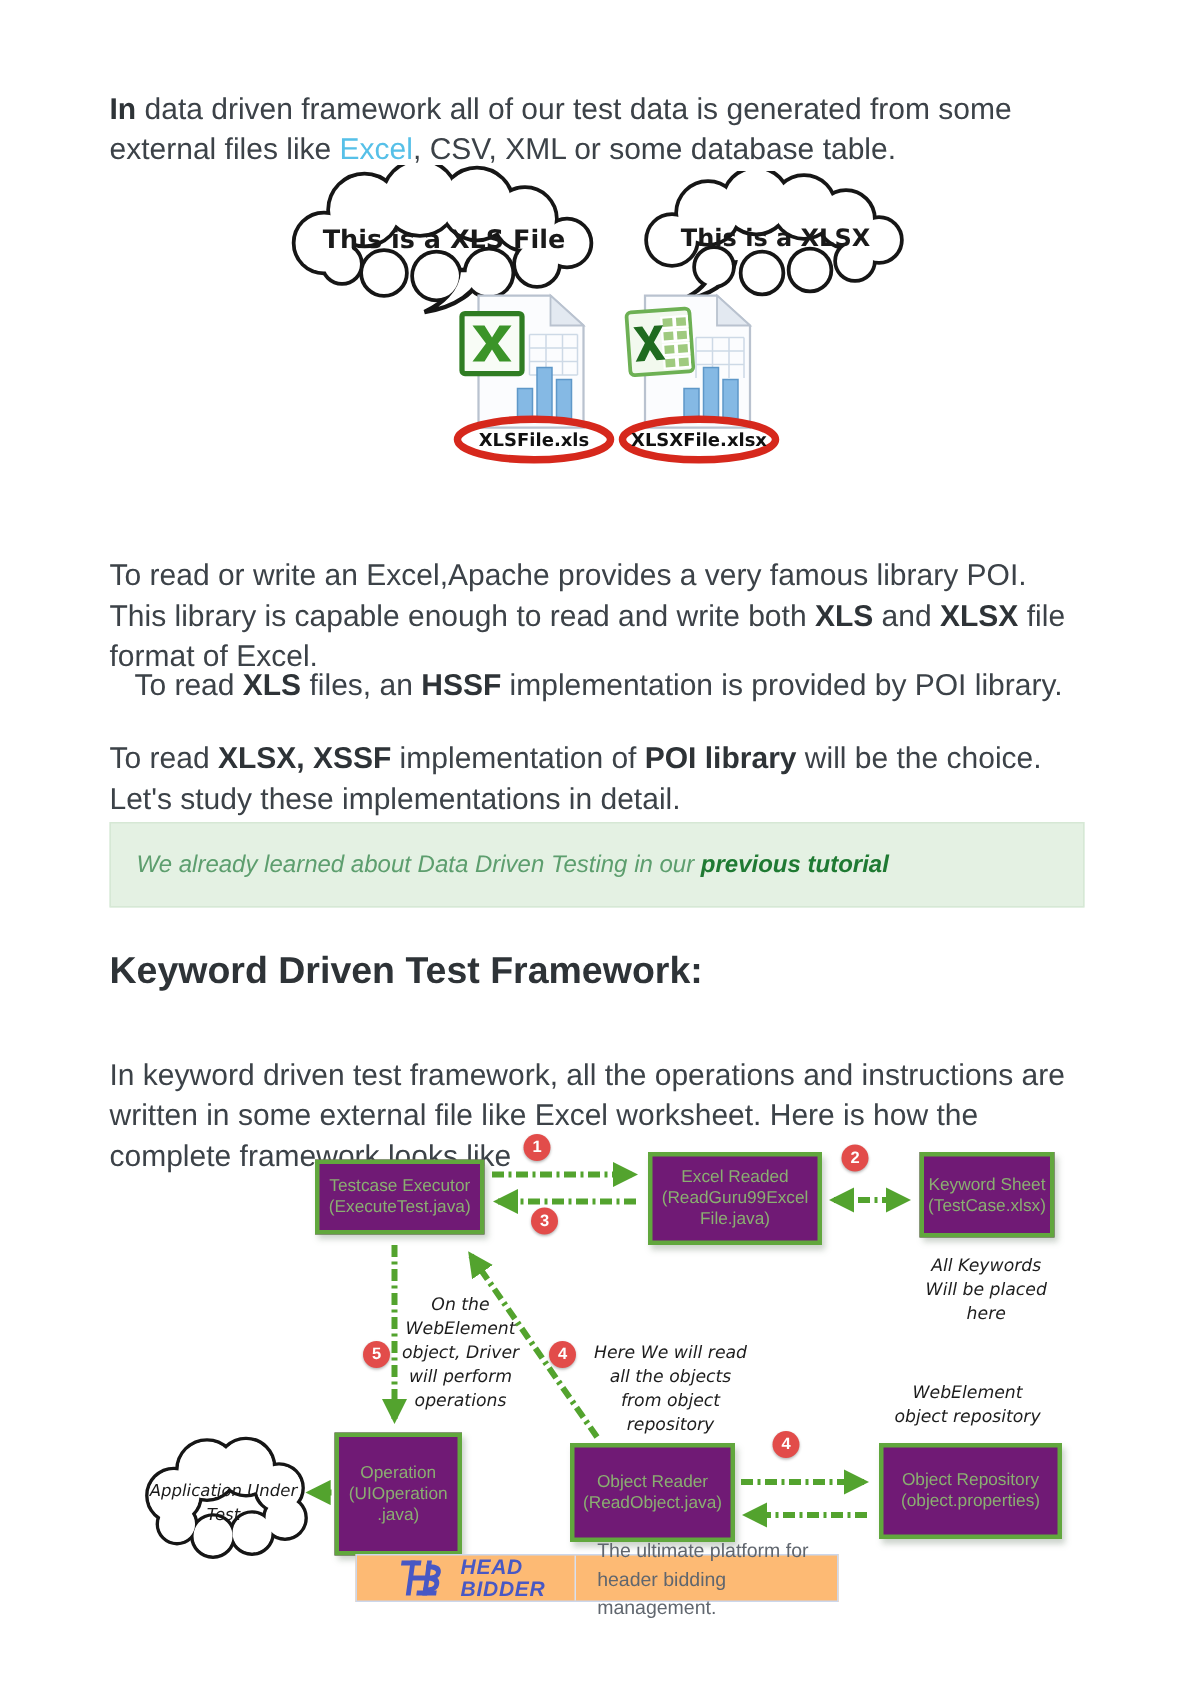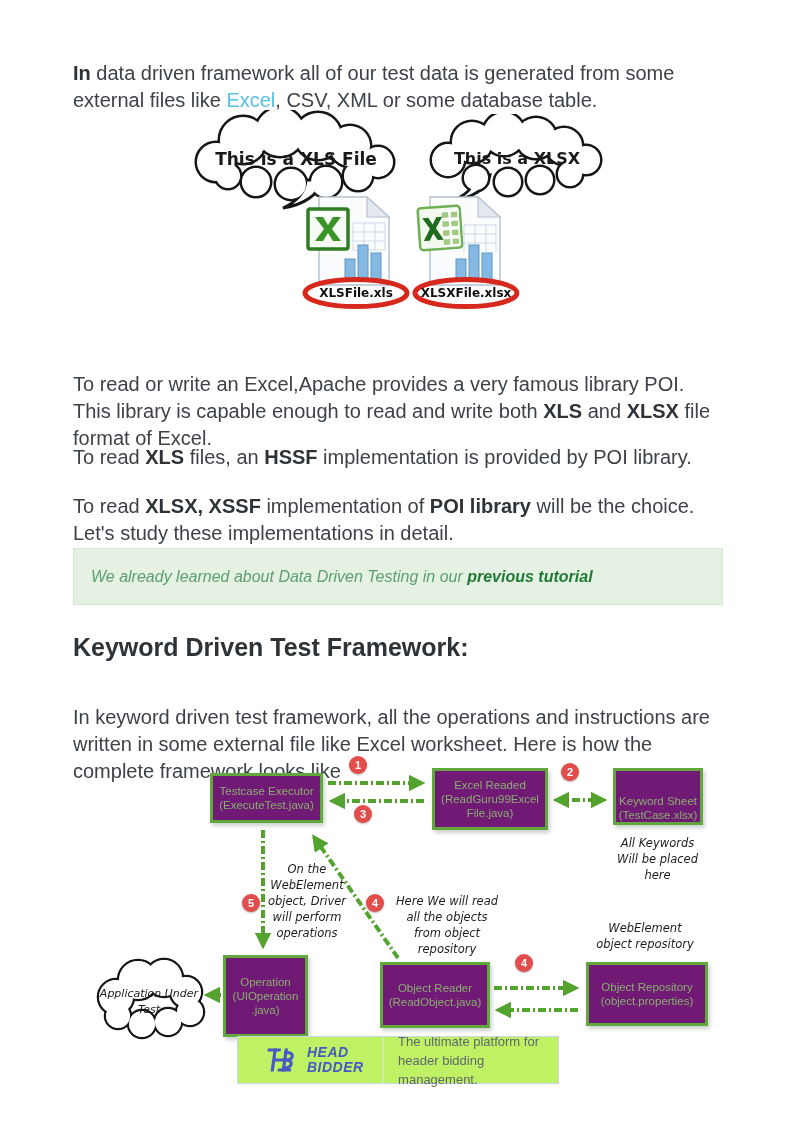--- a/index.html
+++ b/index.html
@@ -22,22 +22,22 @@
   .dbox{position:absolute;background:#701a75;border:3px solid #61a73d;box-sizing:border-box;
         box-shadow:2px 3px 4px rgba(110,130,110,.35);color:#8aae71;font-size:11.5px;line-height:14px;
         text-align:center;display:flex;flex-direction:column;justify-content:center;}
   .step{position:absolute;width:18px;height:18px;border-radius:50%;background:#e24c4a;color:#fff;
         font-size:11px;font-weight:bold;display:flex;align-items:center;justify-content:center;
         box-shadow:0 1px 2px rgba(0,0,0,.3);}
   .note{position:absolute;font-size:11.5px;line-height:16px;color:#1d1d1d;text-align:center;
         font-family:"DejaVu Sans",sans-serif;font-style:italic;}
   .arrows{position:absolute;left:0;top:0;}
   
-  .adbanner{position:absolute;left:237px;top:1036px;width:322px;height:48px;box-sizing:border-box;
-            background:#bef264;border:1px solid #ccd7ec;display:flex;align-items:center;z-index:9;cursor:pointer;}
+  .adbanner{position:absolute;left:237px;top:1036px;width:322px;height:32px;box-sizing:border-box;
+            background:#fdba74;border:1px solid #ccd7ec;display:flex;align-items:center;z-index:9;cursor:pointer;}
   .adlogo{display:flex;align-items:center;gap:7px;width:152px;box-sizing:border-box;padding-left:26px;}
   .adbrand{color:#4858c4;font-weight:bold;font-style:italic;font-size:14px;line-height:15px;letter-spacing:.5px;}
   .addivider{width:1px;align-self:stretch;background:#d9e1f0;}
   .adtag{padding-left:14px;color:#60666e;font-size:13px;line-height:19px;}
 </style>
 </head>
 <body>
 
 <div class="page">
 
@@ -152,21 +152,21 @@
       <text x="55" y="21" text-anchor="middle" font-size="12" font-weight="600" fill="#111">XLSFile.xls</text>
     </svg>
     <svg style="left:411px;top:168px;" width="110" height="34" viewBox="0 0 110 34">
       <ellipse cx="55" cy="17" rx="51" ry="13.5" fill="none" stroke="#d6281c" stroke-width="5"></ellipse>
       <text x="55" y="21" text-anchor="middle" font-size="12" font-weight="600" fill="#111">XLSXFile.xlsx</text>
     </svg>
   </div>
 
   <p class="para" style="top:351px;"><span>To read or write an Excel,Apache provides a very famous library POI. This library is capable enough to read and write both </span><b>XLS</b><span> and </span><b>XLSX</b><span> file format of Excel.</span></p>
 
-  <p class="para" style="top:424px;"><span>To read </span><b>XLS</b><span> files, an </span><b>HSSF</b><span> implementation is provided by POI library.</span></p>
+  <p class="para" style="top:424px;text-align:center;"><span>To read </span><b>XLS</b><span> files, an </span><b>HSSF</b><span> implementation is provided by POI library.</span></p>
 
   <p class="para" style="top:473px;"><span>To read </span><b>XLSX, XSSF</b><span> implementation of </span><b>POI library</b><span> will be the choice. Let's study these implementations in detail.</span></p>
 
   <div class="callout">
     <span><span>We already learned about Data Driven Testing in our </span><b>previous tutorial</b></span>
   </div>
 
   <h2 class="h2">Keyword Driven Test Framework:</h2>
 
   <p class="para" style="top:684px;">In keyword driven test framework, all the operations and instructions are written in some external file like Excel worksheet. Here is how the complete framework looks like</p>
@@ -193,21 +193,21 @@
 
     <div class="dbox" style="left:210px;top:25px;width:113px;height:50px;">
       <div>Testcase Executor</div>
       <div>(ExecuteTest.java)</div>
     </div>
     <div class="dbox" style="left:432px;top:20px;width:116px;height:62px;">
       <div>Excel Readed</div>
       <div>(ReadGuru99Excel</div>
       <div>File.java)</div>
     </div>
-    <div class="dbox" style="left:613px;top:20px;width:90px;height:57px;justify-content:flex-end;">
+    <div class="dbox" style="left:613px;top:20px;width:90px;height:57px;">
       <div>Keyword Sheet</div>
       <div>(TestCase.xlsx)</div>
     </div>
     <div class="dbox" style="left:223px;top:207px;width:85px;height:82px;">
       <div>Operation</div>
       <div>(UIOperation</div>
       <div>.java)</div>
     </div>
     <div class="dbox" style="left:380px;top:214px;width:110px;height:66px;">
       <div>Object Reader</div>

